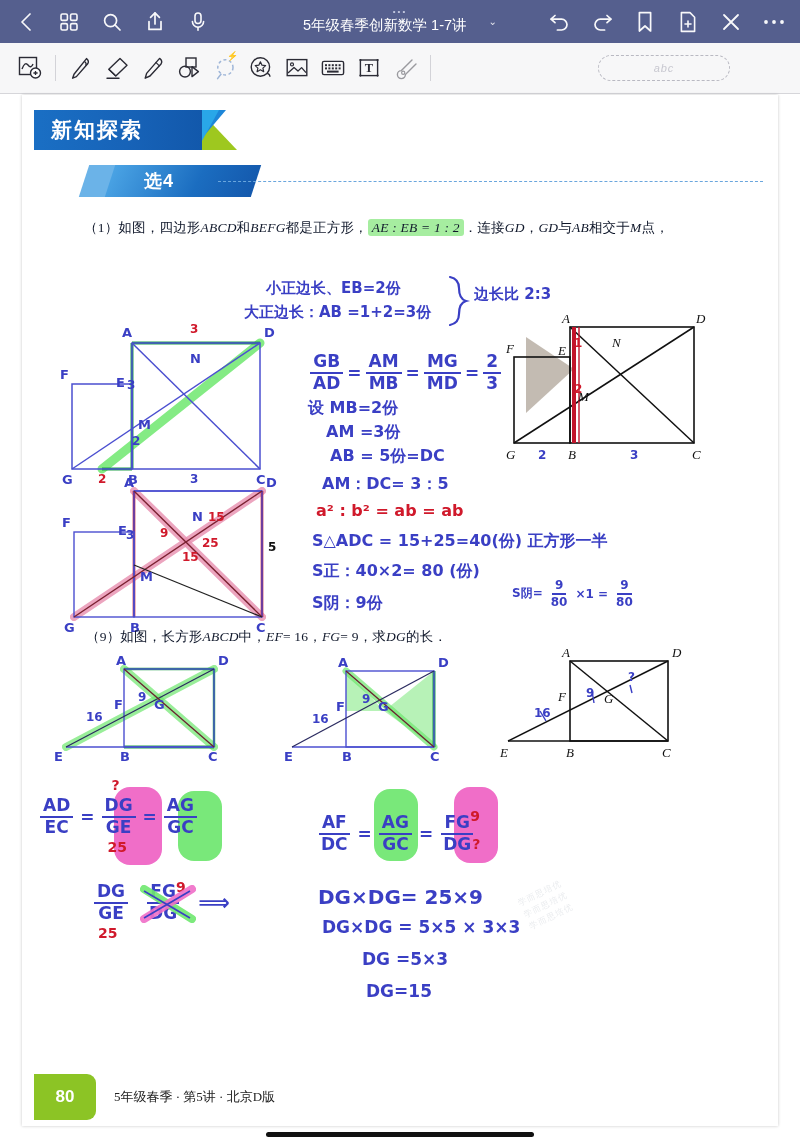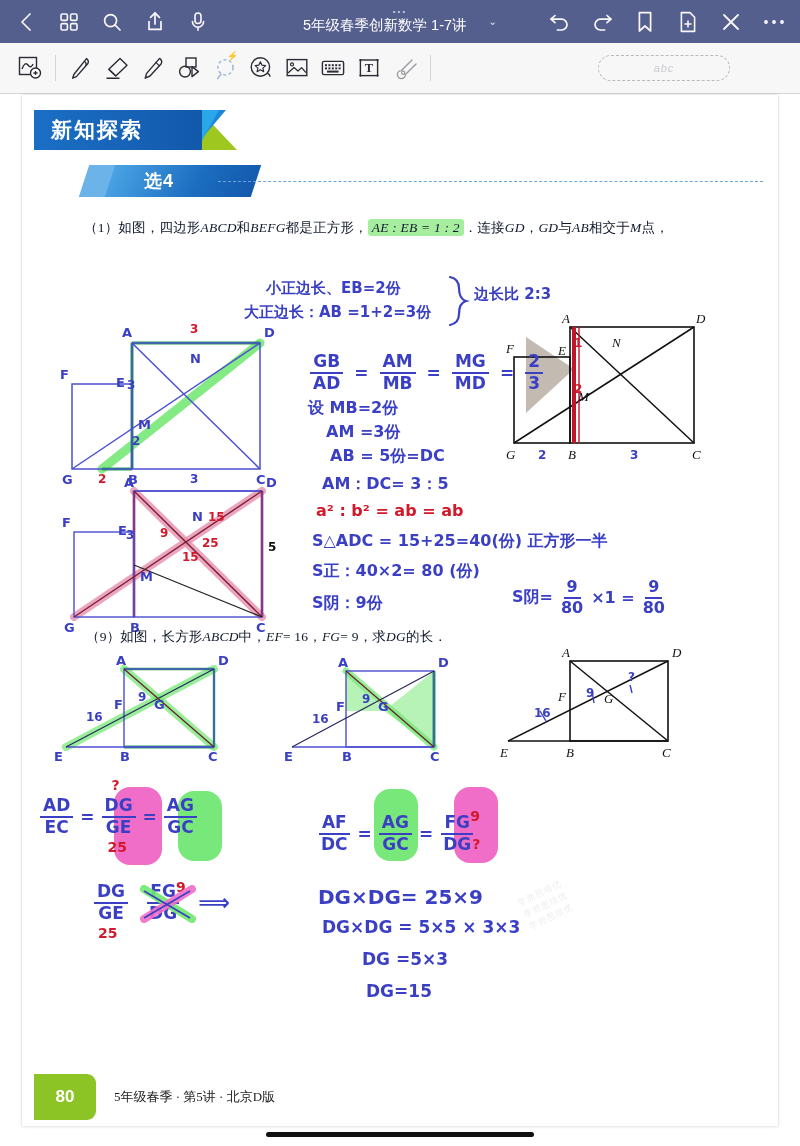--- a/index.html
+++ b/index.html
@@ -392,21 +392,21 @@
         <text class="lbl-k" x="6" y="154">G</text>
         <text class="lbl-k" x="68" y="154">B</text>
         <text class="lbl-k" x="192" y="154">C</text>
         <text class="num-r" x="74" y="42">1</text>
         <text class="num-r" x="74" y="88">2</text>
         <text class="num-b" x="38" y="154">2</text>
         <text class="num-b" x="130" y="154">3</text>
       </svg>
     </div>
 
-    <div class="hw" style="left:288px; top:258px; font-size:17px; display:flex; align-items:center; gap:11px;text-align:right;">
+    <div class="hw" style="left:288px; top:258px; font-size:17px; display:flex; align-items:center; gap:4px;text-align:right;">
       <span class="frac">
           <span class="num">GB</span>
           <span class="den">AD</span>
         </span>
       <span>=</span>
       <span class="frac">
           <span class="num">AM</span>
           <span class="den">MB</span>
         </span>
       <span>=</span>
@@ -454,21 +454,21 @@
         <text class="num-b" x="74" y="62">3</text>
         <text class="num-k" x="216" y="74">5</text>
       </svg>
     </div>
 
     <div class="hw red" style="left:294px; top:406px; font-size:16px;">a² : b² = ab = ab</div>
     <div class="hw" style="left:290px; top:436px; font-size:16px;text-align:center;">S△ADC = 15+25=40(份)  正方形一半</div>
     <div class="hw" style="left:290px; top:466px; font-size:16px;">S正：40×2= 80 (份)</div>
     <div class="hw" style="left:290px; top:498px; font-size:16px;">S阴：9份</div>
 
-    <div class="hw" style="left:490px; top:484px; font-size:16px; display:flex; align-items:center; gap:5px;">
+    <div class="hw" style="left:490px; top:484px; font-size:12px; display:flex; align-items:center; gap:5px;">
       <span>S阴=</span>
       <span class="frac">
           <span class="num">9</span>
           <span class="den">80</span>
         </span>
       <span>×1 =</span>
       <span class="frac">
           <span class="num">9</span>
           <span class="den">80</span>
         </span>

